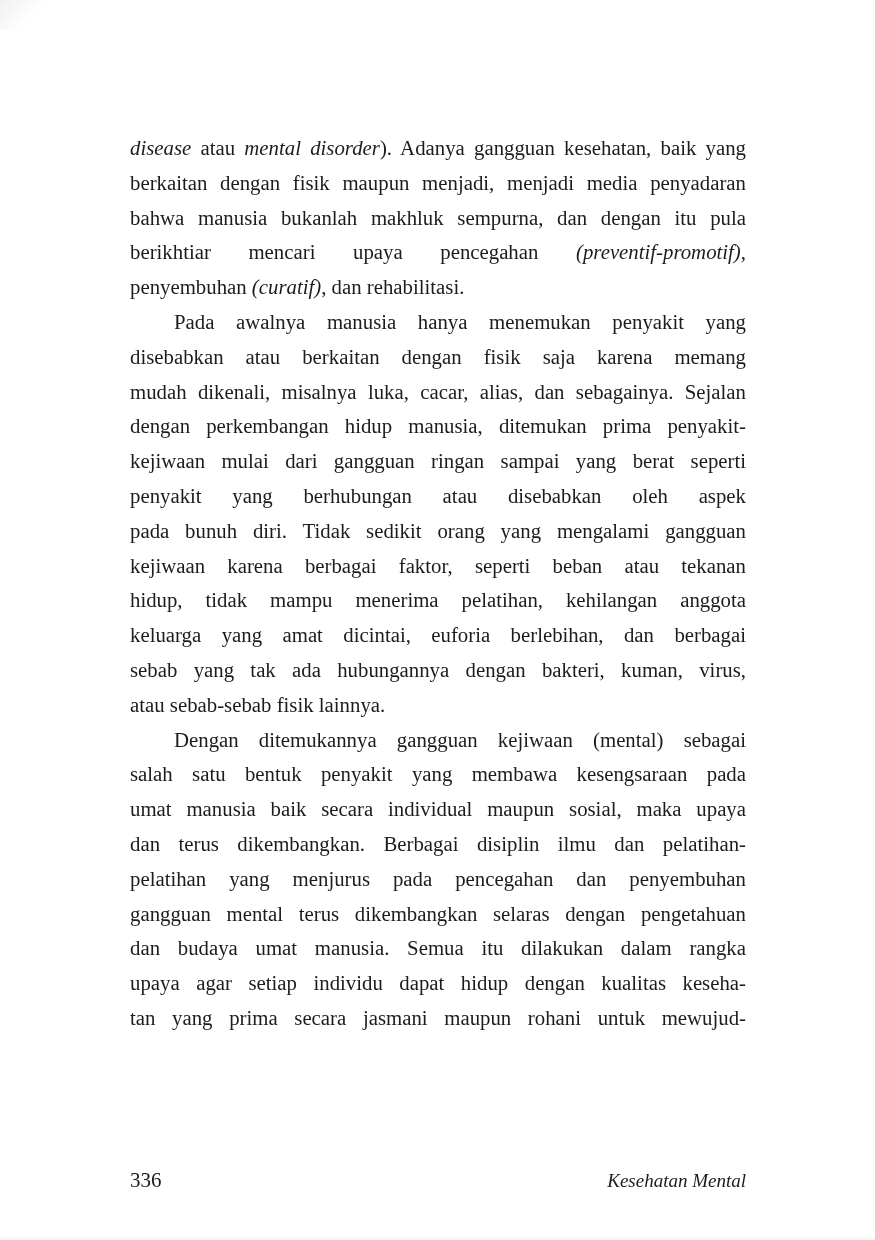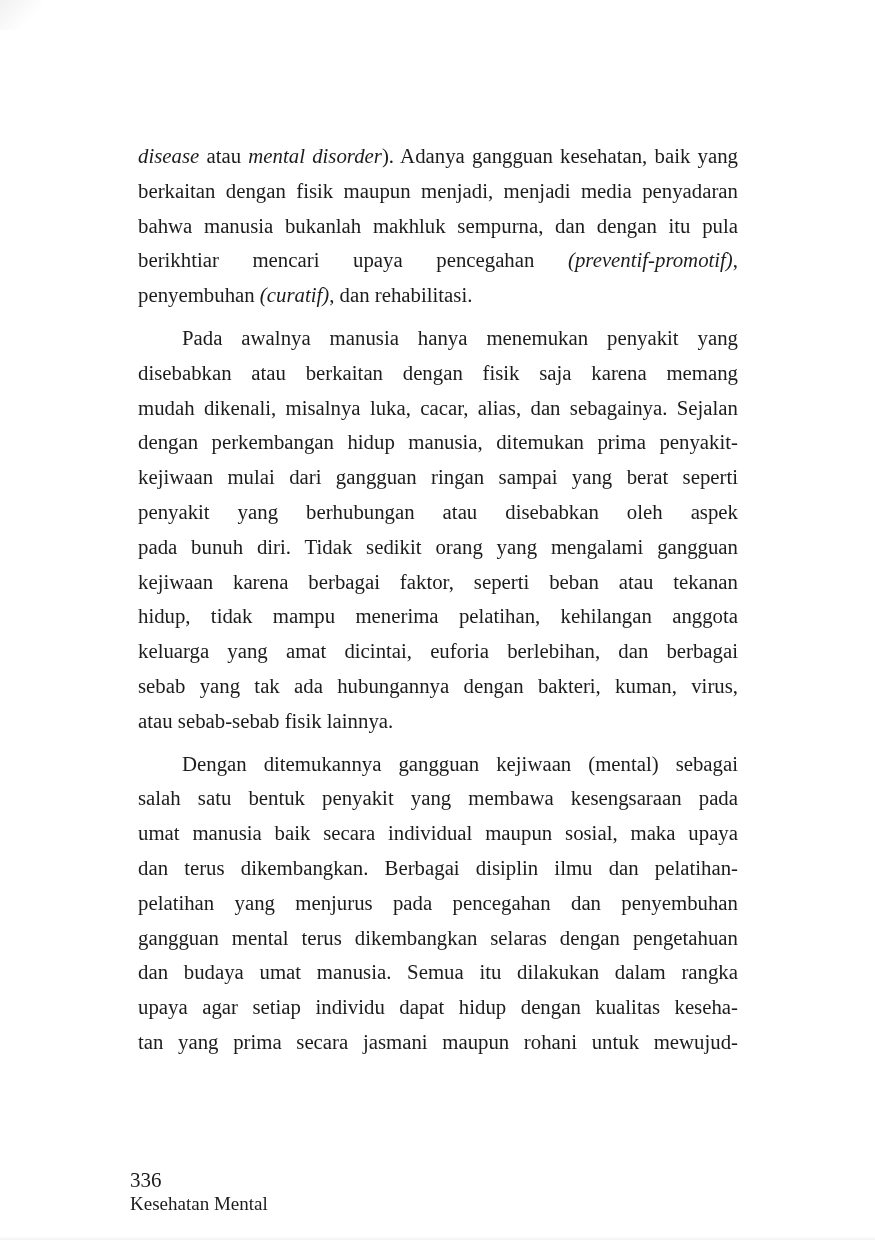--- a/index.html
+++ b/index.html
@@ -26,44 +26,43 @@
   }
   .text-block {
     position: absolute;
     left: 130px;
     top: 131px;
     width: 616px;
     font-size: 20.8px;
     line-height: 34.8px;
     letter-spacing: 0px;
   }
-  .para { margin: 8px; }
+  .para { margin: 0; }
   .line {
     text-align: justify;
     text-align-last: justify;
     white-space: normal;
   }
   .line.last {
     text-align: left;
     text-align-last: left;
   }
   .line.indent { text-indent: 44px; }
   .it { font-style: italic; }
   .footer {
     position: absolute;
     left: 130px;
     width: 616px;
     top: 1168px;
     display: flex;
     justify-content: space-between;
     align-items: baseline;
-    flex-direction: column;
   }
   .page-number { font-size: 21px; }
-  .running-title { font-size: 19px; }
+  .running-title { font-size: 19px; font-style: italic; }
 </style>
 </head>
 <body>
 
 <div class="page">
   <div class="scan-corner"></div>
   <div class="scan-bottom"></div>
 
   <div class="text-block">
       <div class="para">

